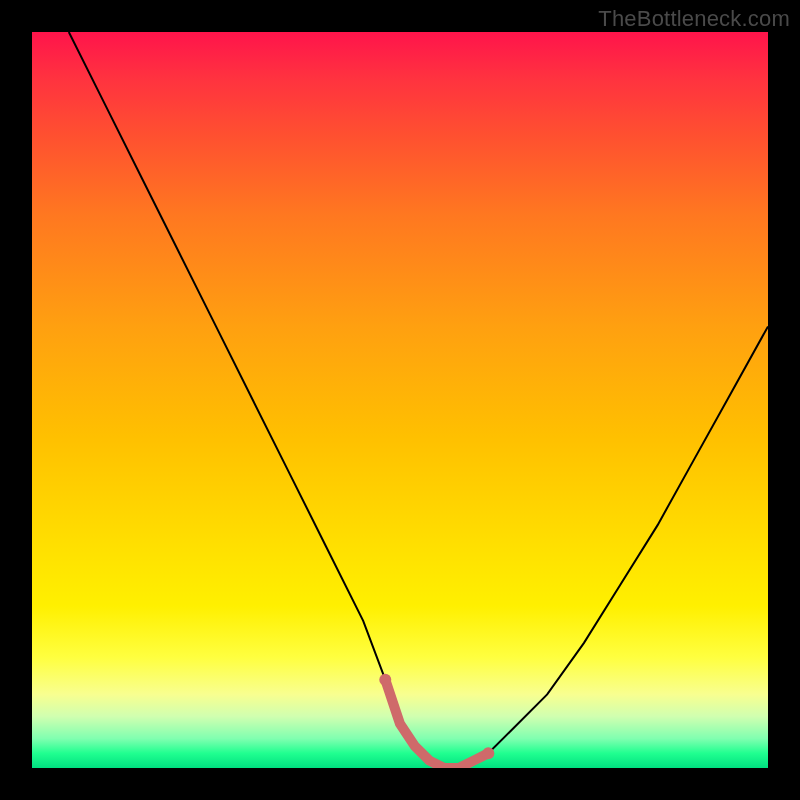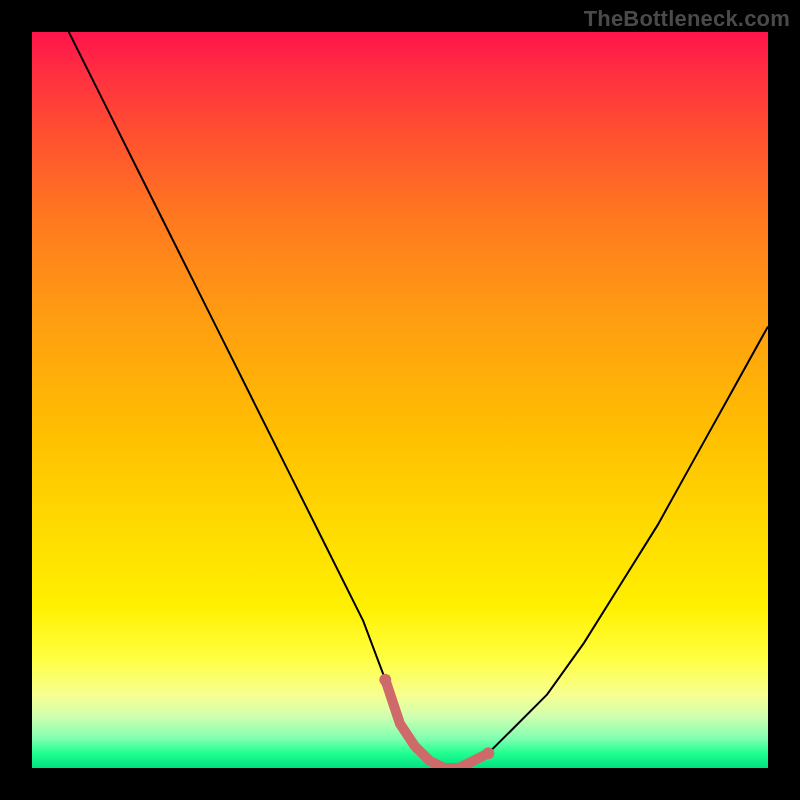--- a/index.html
+++ b/index.html
@@ -8,21 +8,20 @@
     width: 800px;
     height: 800px;
     background: #000;
     overflow: hidden;
   }
   .container {
     position: relative;
     width: 800px;
     height: 776px;
     background: #000;
-    font-weight: bold;
   }
   .plot-area {
     position: absolute;
     left: 32px;
     top: 32px;
     width: 736px;
     height: 736px;
     background: linear-gradient(to bottom,
       #ff144b 0%,
       #ff3140 6%,

